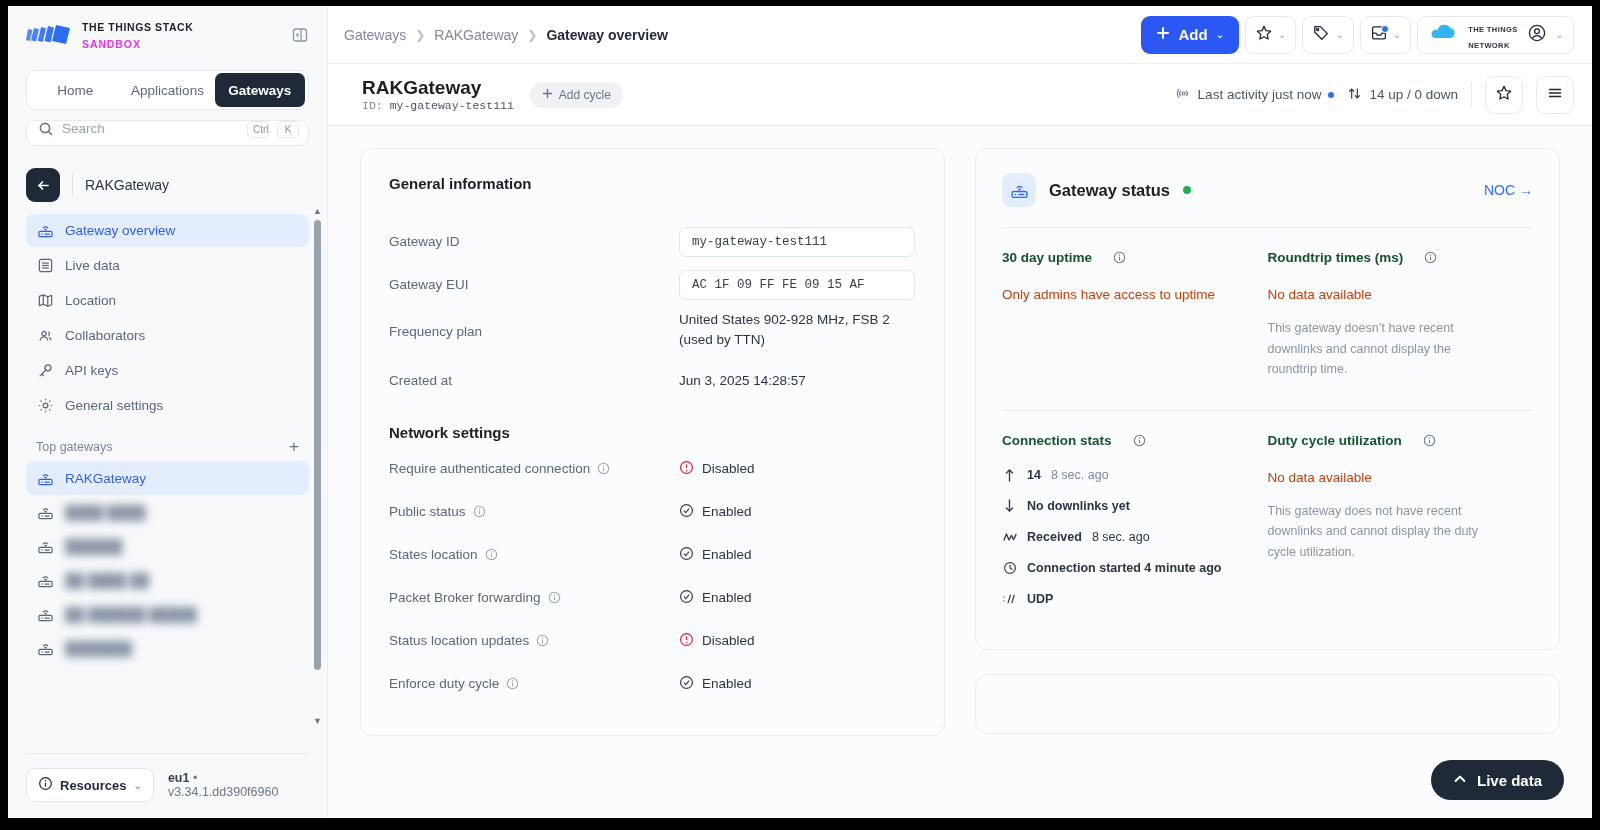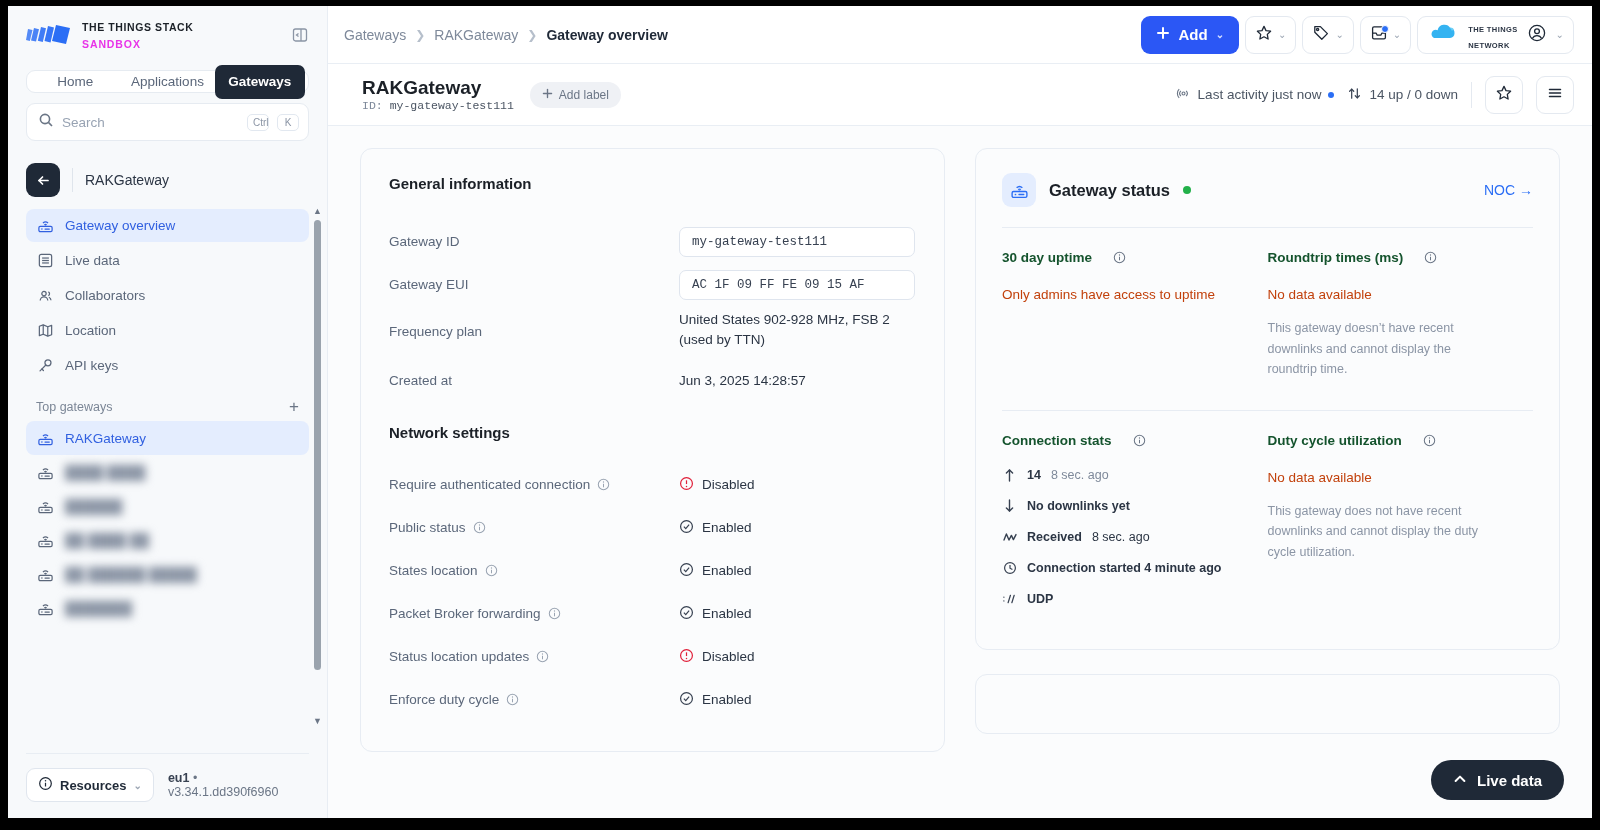--- a/index.html
+++ b/index.html
@@ -42,34 +42,34 @@
   }
   .collapse-btn {
     margin-left: auto; width: 22px; height: 22px;
     display: flex; align-items: center; justify-content: center;
     cursor: pointer;
   }
 
   .tabs-wrap { padding: 6px 18px 0 18px; }
   .tabs {
     background: #fff; border: 1px solid #e6ebf1; border-radius: 9px;
-    height: 23px; display: flex; align-items: center;
+    height: 40px; display: flex; align-items: center;
     padding: 3px; gap: 2px;
   }
   .tab {
     flex: 1; height: 34px; border-radius: 7px;
     display: flex; align-items: center; justify-content: center;
     font-size: 13.5px; color: #5b677a; cursor: pointer;
   }
   .tab.active { background: #1f2937; color: #fff; font-weight: bold; }
 
   .search-wrap { padding: 10px 18px 0 18px; }
   .search {
     background: #fff; border: 1px solid #e6ebf1; border-radius: 9px;
-    height: 38px; display: flex; align-items: center;
+    height: 26px; display: flex; align-items: flex-start;
     padding: 0 9px 0 11px; gap: 8px;
   }
   .search input {
     border: none; outline: none; flex: 1;
     font-size: 13.5px; color: #4b5563; background: transparent;
     font-family: "Liberation Sans", sans-serif;
   }
   .search input::placeholder { color: #98a3b3; }
   .kbd {
     border: 1px solid #e2e8f0; border-radius: 5px;
@@ -213,21 +213,21 @@
   .box-val {
     border: 1px solid #dfe5ee; border-radius: 7px; background: #fff;
     height: 30px; padding: 0 12px; display: flex; align-items: center;
     font-family: "Liberation Mono", monospace; font-size: 12.5px; color: #374151;
     min-width: 236px;
   }
   .row.tall { min-height: 53px; align-items: flex-start; padding-top: 4px; }
   .row.tall .row-label { padding-top: 14px; }
   .val-multi { font-size: 13.5px; color: #2b3544; line-height: 1.5; }
 
-  .sec-title { font-size: 15px; font-weight: bold; color: #1b2027; margin: 22px 0 22px 0; }
+  .sec-title { font-size: 15px; font-weight: bold; color: #1b2027; margin: 22px 0 6px 0; }
   .status-val { display: flex; align-items: center; gap: 8px; font-size: 13.5px; color: #2b3544; }
 
   
   .status-card { padding: 24px 26px 26px 26px; }
   .sc-head { display: flex; align-items: center; gap: 13px; padding-bottom: 20px; }
   .sc-icon {
     width: 34px; height: 34px; border-radius: 9px; background: #e4edfe;
     display: flex; align-items: center; justify-content: center;
   }
   .sc-title { font-size: 16.5px; font-weight: bold; color: #1b2027; }
@@ -343,48 +343,57 @@
             <rect x="2.5" y="2.5" width="13" height="13" rx="2"></rect>
             <line x1="5.4" y1="6.4" x2="12.6" y2="6.4"></line>
               <line x1="5.4" y1="9" x2="12.6" y2="9"></line>
               <line x1="5.4" y1="11.6" x2="12.6" y2="11.6"></line>
           </svg>
         </span>
         <span>Live data</span>
       </div>
       <div class="nav-item">
         <span class="nav-icon">
+          <svg width="17" height="17" viewBox="0 0 18 18" fill="none" stroke="#5b677a" stroke-width="1.3" stroke-linejoin="round">
+            <polygon points="2.5,4.5 6.6,3 11.4,5 15.5,3.5 15.5,13.5 11.4,15 6.6,13 2.5,14.5"></polygon>
+            <line x1="6.6" y1="3" x2="6.6" y2="13"></line>
+              <line x1="11.4" y1="5" x2="11.4" y2="15"></line>
+          </svg>
+        </span>
+        <span>Location</span>
+      </div>
+      <div class="nav-item">
+        <span class="nav-icon">
           <svg width="17" height="17" viewBox="0 0 18 18" fill="none" stroke="#5b677a" stroke-width="1.3">
             <circle cx="7.4" cy="7" r="2.3"></circle>
               <path d="M3.4 14.4a4 4 0 0 1 8 0"></path>
             <path d="M12 5.2a2.2 2.2 0 0 1 0 4"></path>
               <path d="M12.6 10.8a3.6 3.6 0 0 1 2.2 3.3"></path>
           </svg>
         </span>
         <span>Collaborators</span>
       </div>
       <div class="nav-item">
         <span class="nav-icon">
-          <svg width="17" height="17" viewBox="0 0 18 18" fill="none" stroke="#5b677a" stroke-width="1.3" stroke-linejoin="round">
-            <polygon points="2.5,4.5 6.6,3 11.4,5 15.5,3.5 15.5,13.5 11.4,15 6.6,13 2.5,14.5"></polygon>
-            <line x1="6.6" y1="3" x2="6.6" y2="13"></line>
-              <line x1="11.4" y1="5" x2="11.4" y2="15"></line>
-          </svg>
-        </span>
-        <span>Location</span>
-      </div>
-      <div class="nav-item">
-        <span class="nav-icon">
           <svg width="17" height="17" viewBox="0 0 18 18" fill="none" stroke="#5b677a" stroke-width="1.3" stroke-linecap="round">
             <circle cx="11.6" cy="6.2" r="3.2"></circle>
               <line x1="9.4" y1="8.5" x2="3.2" y2="14.7"></line>
             <line x1="5.2" y1="12.7" x2="6.8" y2="14.3"></line>
           </svg>
         </span>
         <span>API keys</span>
+      </div>
+      <div class="nav-item">
+        <span class="nav-icon">
+          <svg width="17" height="17" viewBox="0 0 18 18" fill="none" stroke="#5b677a" stroke-width="1.3">
+            <circle cx="9" cy="9" r="2.5"></circle>
+            <path d="M9 1.8v1.6M9 14.6v1.6M16.2 9h-1.6M3.4 9H1.8M14.1 3.9l-1.1 1.1M5 13l-1.1 1.1M14.1 14.1L13 13M5 5 3.9 3.9"></path>
+          </svg>
+        </span>
+        <span>General settings</span>
       </div>
     </nav>
 
     <div class="section-head">
       <span>Top gateways</span>
       <span class="plus">+</span>
     </div>
 
     <div class="gw-list">
       <div class="gw-item active">
@@ -581,21 +590,21 @@
         </div>
       </div>
 
       <div class="add-label">
         <span>
           <svg width="11" height="11" viewBox="0 0 12 12" stroke="#6b7686" stroke-width="1.5" stroke-linecap="round">
             <line x1="6" y1="1.6" x2="6" y2="10.4"></line>
               <line x1="1.6" y1="6" x2="10.4" y2="6"></line>
           </svg>
         </span>
-        <span>Add label</span>
+        <span>Add cycle</span>
       </div>
 
       <div class="ph-right">
         <div class="ph-stat">
           <span>
             <svg width="15" height="15" viewBox="0 0 16 16" fill="none" stroke="#6b7686" stroke-width="1.2">
               <circle cx="8" cy="8" r="1.6"></circle>
                 <path d="M5.2 10.8a4 4 0 0 1 0-5.6"></path>
                 <path d="M10.8 5.2a4 4 0 0 1 0 5.6"></path>
               <path d="M3.4 12.6a6.5 6.5 0 0 1 0-9.2"></path>

